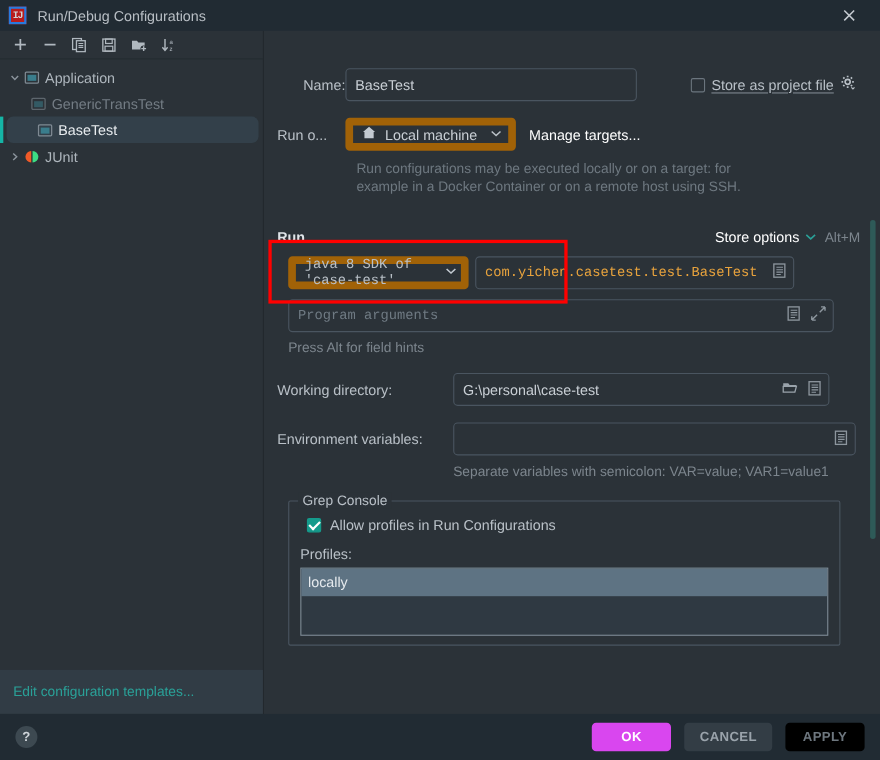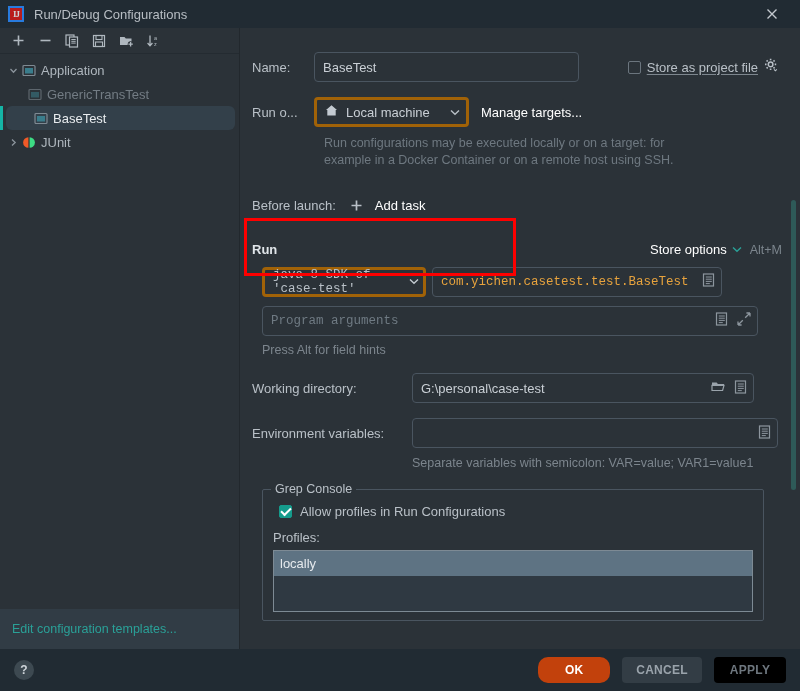--- a/index.html
+++ b/index.html
@@ -25,21 +25,21 @@
     padding: 0 6px 0 8px;
     position: relative;
   }
   .ij-logo {
     width: 16px; height: 16px;
     border: 2px solid #287bde;
     background: #b91c1c;
     display: flex; align-items: center; justify-content: center;
     color: #cfd3d7; font-size: 9px; font-weight: bold;
     letter-spacing: -1px;
-    font-family: Liberation Serif, serif;
+    font-family: Liberation Mono, monospace;
   }
   .title-text {
     margin-left: 10px;
     color: #b8bec4; font-size: 13px;
   }
   .close-btn {
     position: absolute; right: 8px; top: 0;
     width: 40px; height: 28px;
     display: flex; align-items: center; justify-content: center;
     color: #c3c9cf; font-size: 16px; line-height: 1;
@@ -152,21 +152,21 @@
     content: ""; width: 4px; height: 8px;
     border: solid #ffffff; border-width: 0 2px 2px 0;
     transform: rotate(45deg) translate(-1px,-1px);
   }
 
   .link { color: #ffffff; font-size: 13px; cursor: pointer; }
   .muted { color: #7c858d; font-size: 12.5px; }
   .hint { color: #6e7880; font-size: 12.5px; line-height: 17px; }
 
   .combo {
-    border: 3px solid #a16207; border-radius: 4px;
+    border: 7px solid #a16207; border-radius: 4px;
     height: 30px; display: flex; align-items: center;
     padding: 0 6px 0 8px; gap: 7px;
     color: #c9cfd5; font-size: 13px; cursor: pointer;
     background: #2b3238;
   }
   .caret { color: #b9c0c7; font-size: 10px; }
 
   
   .redbox {
     position: absolute;
@@ -224,21 +224,21 @@
   .spacer { flex: 1; }
   .btn {
     min-width: 72px; height: 26px;
     border-radius: 4px;
     display: flex; align-items: center; justify-content: center;
     font-size: 12px; font-weight: bold;
     margin-left: 12px; cursor: pointer;
     padding: 0 14px;
     letter-spacing: 0.3px;
   }
-  .btn.ok { background: #c2410c; color: #ffffff; border-radius: 10px; }
+  .btn.ok { background: #d946ef; color: #ffffff; }
   .btn.cancel { background: #333d45; color: #9aa3ab; }
   .btn.apply { background: #000000; color: #6e777f; }
 </style>
 </head>
 <body>
 
 <div class="dialog">
 
   <div class="titlebar">
     <div class="ij-logo">
@@ -350,21 +350,21 @@
         </div>
 
       </div>
 
       <div class="edit-templates">Edit configuration templates...</div>
     </div>
 
     <div class="right">
       <div class="right-inner">
 
-        <div class="row" style="margin-top:12px;">
+        <div class="row" style="margin-top:22px;text-align:right;">
           <div class="lbl" style="width:62px;">Name:</div>
           <div class="field" style="width:265px;">
             <span>BaseTest</span>
           </div>
           <div style="flex:1;"></div>
           <div style="display:flex;align-items:center;gap:6px;margin-right:4px;">
             <span class="check"></span>
             <span class="lbl" style="text-decoration:underline;text-decoration-color:#7e878f;text-underline-offset:2px;">Store as project file</span>
             <span>
               <svg width="14" height="14" viewBox="0 0 14 14">
@@ -397,29 +397,20 @@
             </span>
           </div>
           <div class="link" style="margin-left:12px;">Manage targets...</div>
         </div>
 
         <div class="hint" style="margin:8px 0 0 72px;">
           <div>Run configurations may be executed locally or on a target: for</div>
           <div>example in a Docker Container or on a remote host using SSH.</div>
         </div>
 
-        <div class="row" style="margin-top:29px;">
-          <div class="lbl">Before launch:</div>
-          <span style="margin-left:14px;display:flex;align-items:center;">
-            <svg width="13" height="13" viewBox="0 0 13 13">
-              <path d="M6.5 1.5 V11.5 M1.5 6.5 H11.5" stroke="#b9c0c7" stroke-width="1.7"></path>
-            </svg>
-          </span>
-          <div class="link" style="margin-left:12px;">Add task</div>
-        </div>
 
         <div class="row" style="margin-top:29px;">
           <div class="section-title">Run</div>
           <div style="flex:1;"></div>
           <div class="link">Store options</div>
           <span style="margin:0 8px 0 5px;display:flex;align-items:center;">
             <svg width="10" height="7" viewBox="0 0 10 7">
               <path d="M1 1.5 L5 5.2 L9 1.5" stroke="#2aa198" stroke-width="1.4" fill="none"></path>
             </svg>
           </span>

